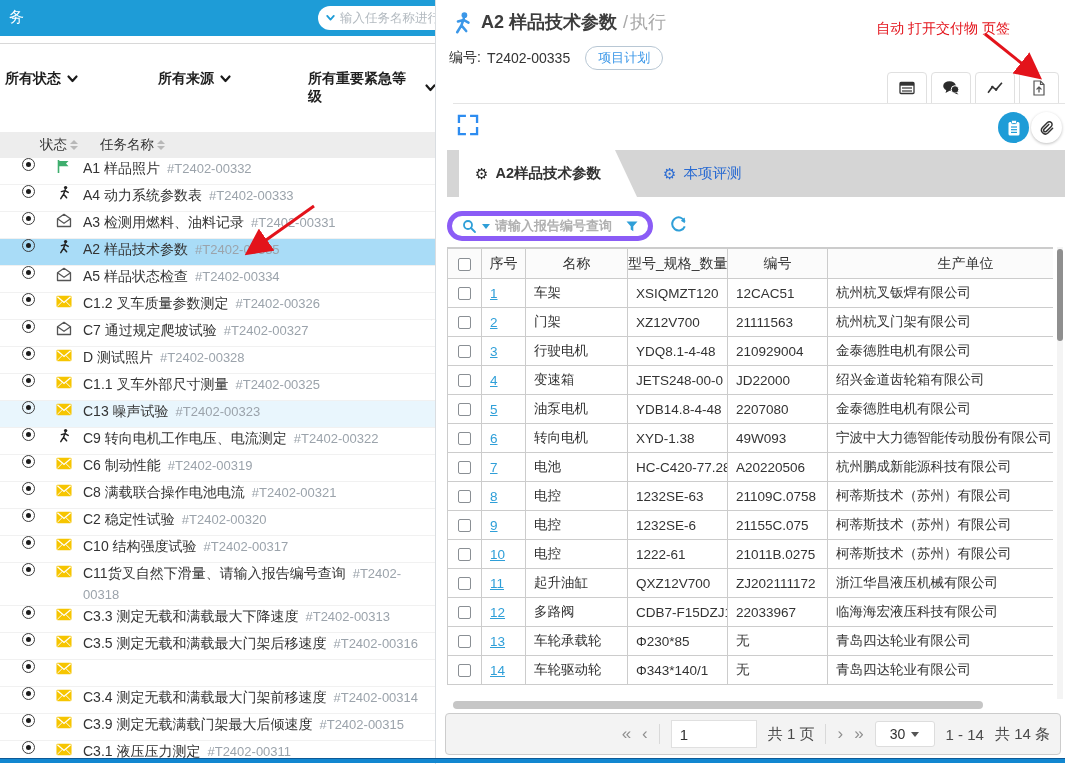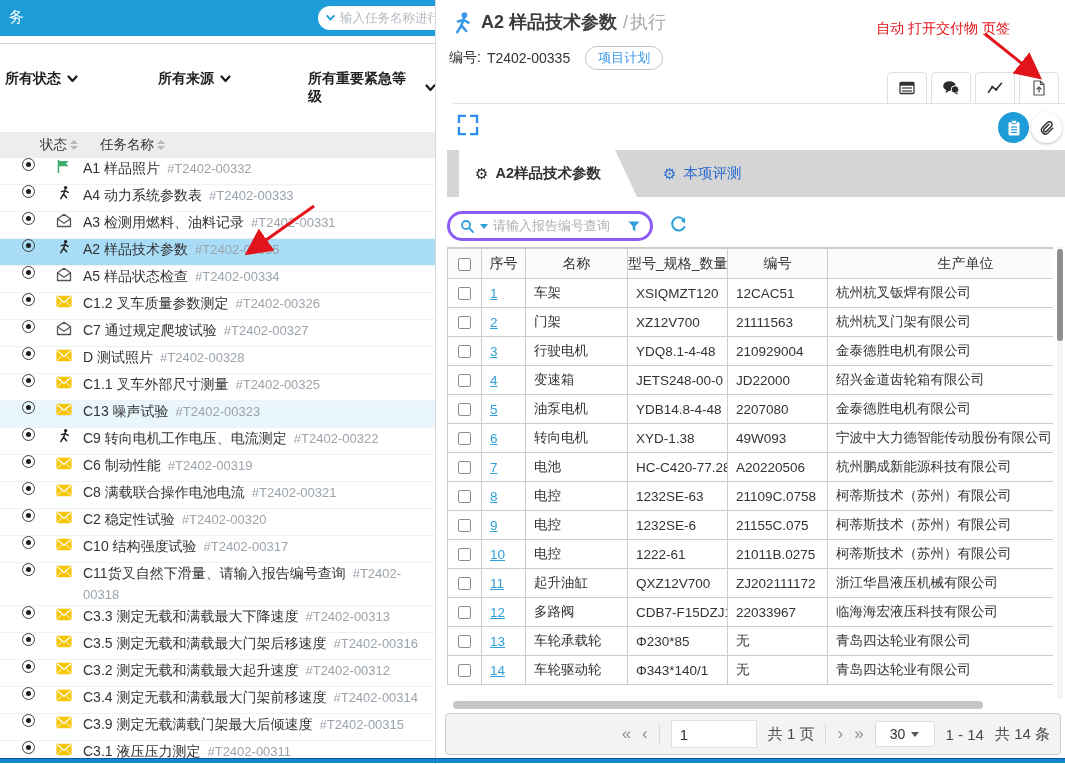--- a/index.html
+++ b/index.html
@@ -74,22 +74,22 @@
   .tab-active { position:relative; margin-left:12px; background:#fff; padding:0 14px 0 16px;
     display:flex; align-items:center; gap:7px; font-size:14.5px; color:#333; font-weight:bold; cursor:pointer; }
   .tab-active::after { content:''; position:absolute; right:-22px; top:0; width:0; height:0;
     border-bottom:47px solid #fff; border-right:22px solid transparent; }
   .tab-gear-dark { color:#1d1d1d; font-size:15px; }
   .tab-inactive { margin-left:48px; display:flex; align-items:center; gap:7px; font-size:14.5px;
     color:#2a6bd2; cursor:pointer; }
   .tab-gear-blue { color:#2a6bd2; font-size:15px; }
 
   .search-row { position:absolute; left:10px; top:211px; display:flex; align-items:center; gap:16px; }
-  .search-pill { width:206px; height:30px; border:3px solid #8b5cf6; border-radius:16px;
-    display:flex; align-items:center; padding:0 10px; gap:5px; }
+  .search-pill { width:206px; height:30px; border:5px solid #8b5cf6; border-radius:16px;
+    display:flex; align-items:center; padding:0 10px; gap:5px;font-weight:bold; }
   .search-pill .ph { flex:1; font-size:13px; color:#b0b0b0; white-space:nowrap; overflow:hidden; }
   .chev-blue { width:0; height:0; border-left:4px solid transparent; border-right:4px solid transparent;
     border-top:5px solid #2f9fd8; }
 
   .table-wrap { position:absolute; left:10px; top:247px; width:606px; height:452px; overflow:hidden;
     border-top:1px solid #ccc; }
   table.report { border-collapse:collapse; table-layout:fixed; width:656px; }
   table.report th, table.report td { border:1px solid #ccc; height:29px; font-size:13.5px; color:#333;
     white-space:nowrap; overflow:hidden; padding:0 8px; text-align:left; }
   table.report th { height:30px; background:#fbfbfb; font-weight:normal; font-size:14px; text-align:center; padding:0; }
@@ -372,21 +372,20 @@
         </div>
         <div class="task-row">
           <span class="radio"></span>
           <span class="ticon">
             <svg width="17" height="13" viewBox="0 0 17 13">
               <rect x="0.5" y="0.5" width="16" height="12" rx="1.2" fill="#f6c500"></rect>
               <path d="M1.5 1.5 L8.5 7.5 L15.5 1.5" fill="none" stroke="#fff" stroke-width="1.4"></path>
               <path d="M1.5 11.5 L6.3 6.8 M15.5 11.5 L10.7 6.8" fill="none" stroke="#fff" stroke-width="1"></path>
             </svg>
           </span>
-          <span class="ttext"><span class="tname">C3.2 测定无载和满载最大起升速度</span><span class="tid">#T2402-00312</span></span>
         </div>
         <div class="task-row">
           <span class="radio"></span>
           <span class="ticon">
             <svg width="17" height="13" viewBox="0 0 17 13">
               <rect x="0.5" y="0.5" width="16" height="12" rx="1.2" fill="#f6c500"></rect>
               <path d="M1.5 1.5 L8.5 7.5 L15.5 1.5" fill="none" stroke="#fff" stroke-width="1.4"></path>
               <path d="M1.5 11.5 L6.3 6.8 M15.5 11.5 L10.7 6.8" fill="none" stroke="#fff" stroke-width="1"></path>
             </svg>
           </span>

